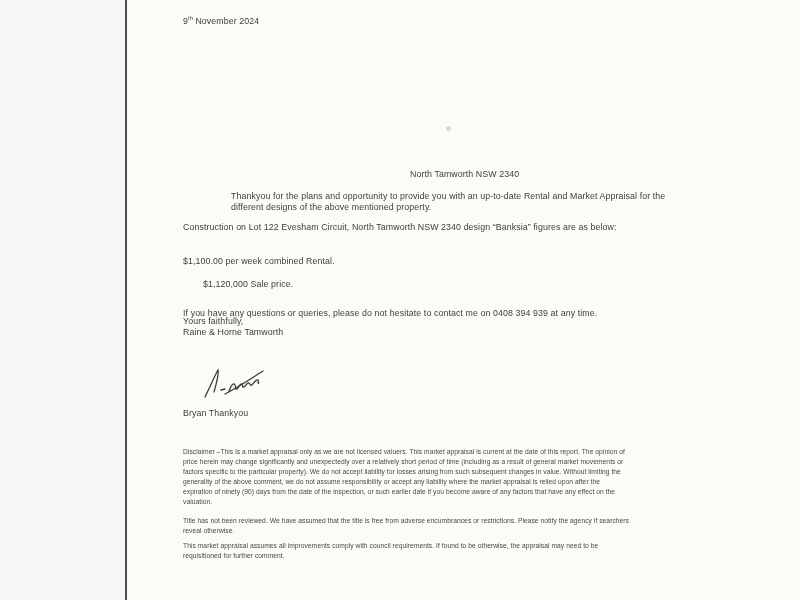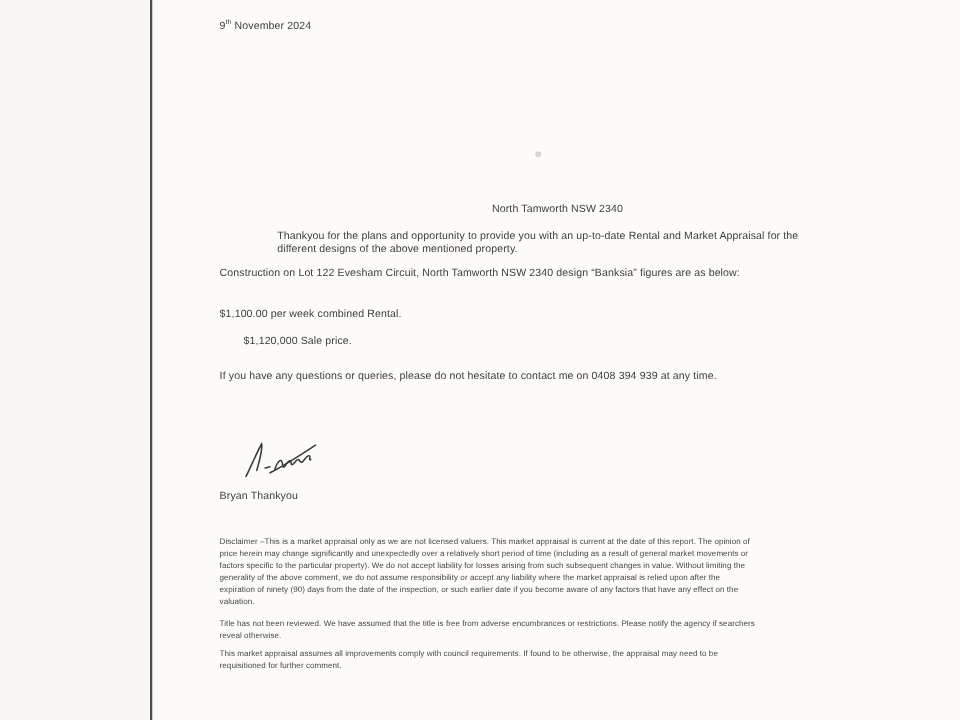--- a/index.html
+++ b/index.html
@@ -83,20 +83,24 @@
   <div class="txt" style="left:56px; top:191px; width:462px;margin-left:48px;">Thankyou for the plans and opportunity to provide you with an up-to-date Rental and Market Appraisal for the different designs of the above mentioned property.</div>
 
   <div class="txt" style="left:56px; top:222px; width:462px;">Construction on Lot 122 Evesham Circuit, North Tamworth NSW 2340 design “Banksia” figures are as below:</div>
 
   <div class="txt" style="left:56px; top:256px;">$1,100.00 per week combined Rental.</div>
 
   <div class="txt" style="left:56px; top:279px;margin-left:20px;">$1,120,000 Sale price.</div>
 
   <div class="txt" style="left:56px; top:296px; width:480px;margin-top:12px;">If you have any questions or queries, please do not hesitate to contact me on 0408 394 939 at any time.</div>
 
+  <div class="txt" style="left:56px; top:316px; width:300px;">
+    <div>Yours faithfully,</div>
+    <div>Raine &amp; Horne Tamworth</div>
+  </div>
 
   <svg class="sig" viewBox="0 0 82 40">
     <g fill="none" stroke="#3a3a3a" stroke-width="1.3" stroke-linecap="round">
       <path d="M6,34 C10,26 16,12 19,7 C20,11 17,22 15,29"></path>
       <path d="M22,27 l4,-1"></path>
       <path d="M30,28 c2,-6 5,-9 6,-6 c1,2 0,5 2,4 c2,-2 3,-6 5,-5 c1,1 0,4 2,3 c2,-1 3,-5 5,-4 c1,1 1,3 3,2 c2,-2 4,-6 6,-5 c1,1 -1,4 1,3"></path>
       <path d="M26,31 C40,24 56,13 64,8"></path>
     </g>
   </svg>
 

